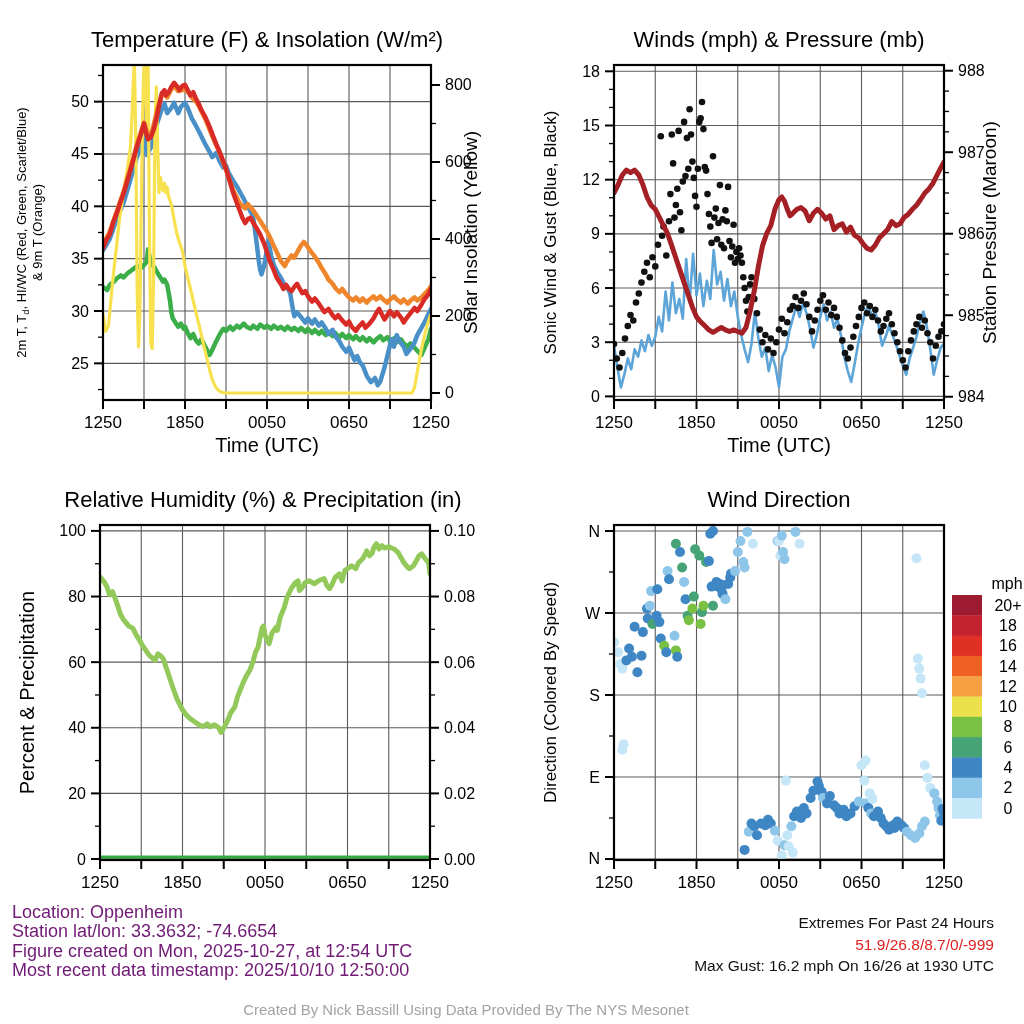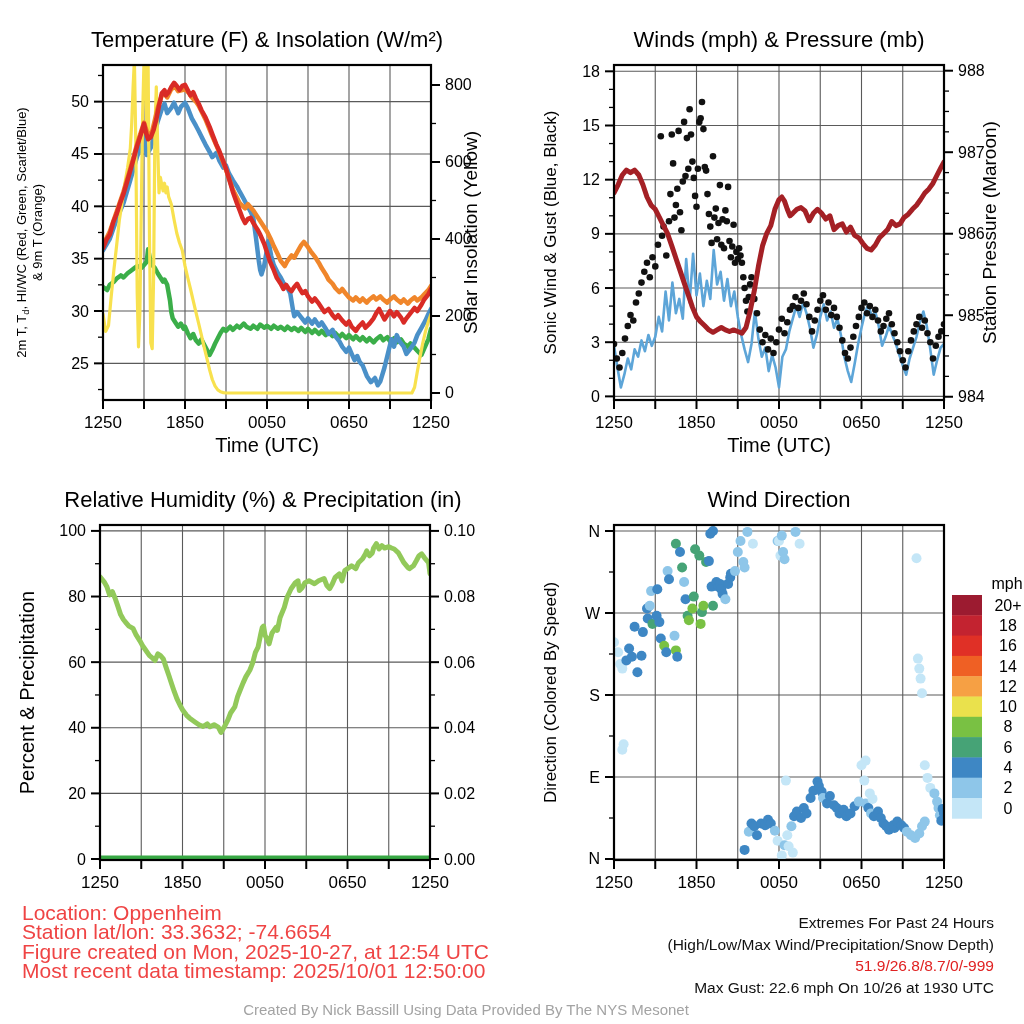--- a/index.html
+++ b/index.html
@@ -1,18 +1,18 @@
 <!DOCTYPE html>
 <html><head>
 <meta charset="utf-8">
 <style>
   html,body{margin:0;padding:0;background:#fff;}
   body{width:1024px;height:1024px;position:relative;font-family:"Liberation Sans",sans-serif;}
   svg text{font-family:"Liberation Sans",sans-serif;fill:#000;}
-  .foot-left{position:absolute;left:22px;top:903px;font-size:21px;line-height:19.3px;color:#ef4444;}
+  .foot-left{position:absolute;left:12px;top:903px;font-size:18px;line-height:19.3px;color:#701a75;}
   .foot-right{position:absolute;right:30px;top:912px;font-size:15.5px;line-height:21.5px;color:#111;text-align:right;}
   .foot-right .extremes-values{color:#e02222;font-weight:normal;}
   .credit{position:absolute;left:0;top:1001px;width:932px;text-align:center;font-size:15px;color:#a3a3a3;}
 </style>
 </head>
 <body>
 
 
 
 <svg id="charts" width="1024" height="1024" viewBox="0 0 1024 1024">
@@ -647,26 +647,25 @@
         <rect x="952" y="798" width="30" height="20.7" fill="#c4e6f7"></rect>
         <text x="1008" y="813.65" font-size="16" text-anchor="middle">0</text>
       </g>
     </g>
   </svg>
 
 <div class="foot-left">
   <div>Location: Oppenheim</div>
   <div>Station lat/lon: 33.3632; -74.6654</div>
   <div>Figure created on Mon, 2025-10-27, at 12:54 UTC</div>
-  <div>Most recent data timestamp: 2025/10/01 12:50:00</div>
+  <div>Most recent data timestamp: 2025/10/10 12:50:00</div>
 </div>
 
 <div class="foot-right">
   <div>Extremes For Past 24 Hours</div>
-  <div>(High/Low/Max Wind/Precipitation/Snow Depth)</div>
   <div class="extremes-values">51.9/26.8/8.7/0/-999</div>
-  <div>Max Gust: 22.6 mph On 10/26 at 1930 UTC</div>
+  <div>Max Gust: 16.2 mph On 16/26 at 1930 UTC</div>
 </div>
 
 <div class="credit">Created By Nick Bassill Using Data Provided By The NYS Mesonet</div>
 
 
 
 
 </body></html>

